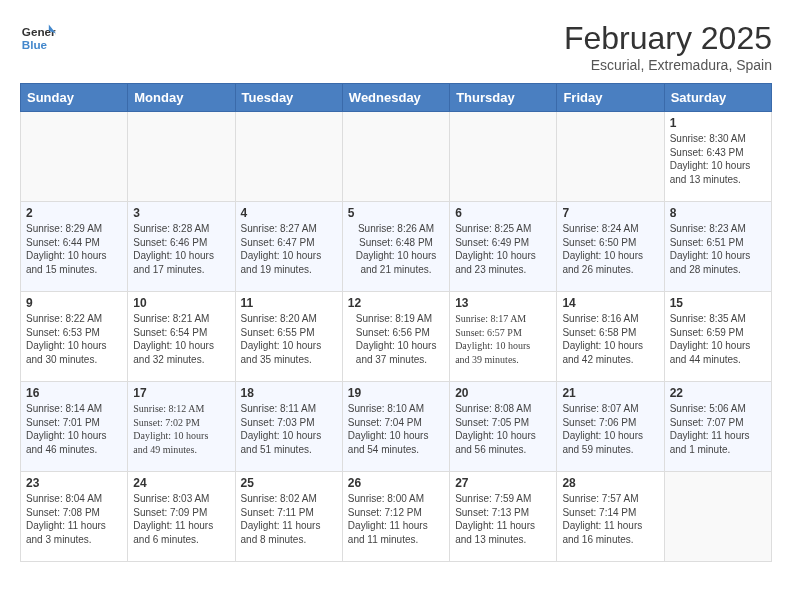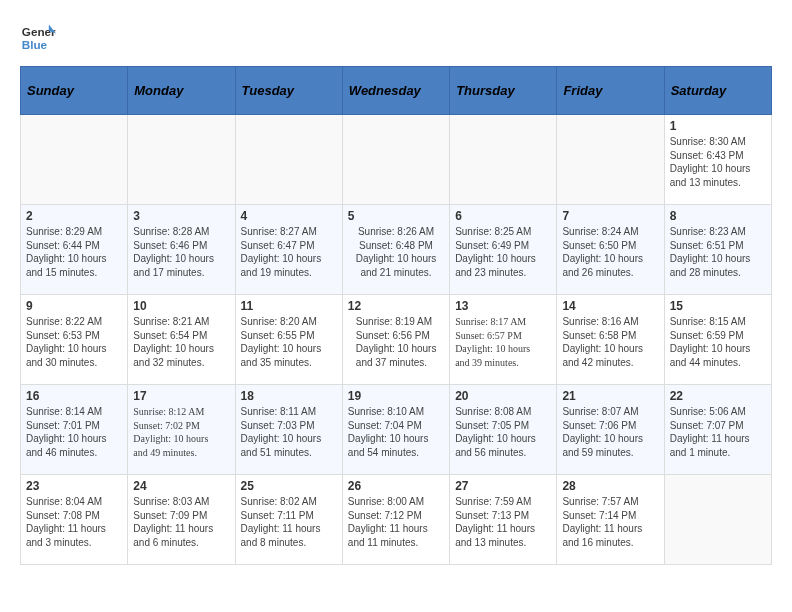--- a/index.html
+++ b/index.html
@@ -37,27 +37,26 @@
       font-size: 14px;
       color: #555;
     }
     table {
       width: 100%;
       border-collapse: collapse;
       table-layout: fixed;
     }
     thead th {
       background: #4a7fc1;
-      color: #000000;
+      color: #ffffff;
       font-size: 13px;
       font-weight: bold;
-      padding: 16px 6px;
+      padding: 6px 6px;
       text-align: left;
       border: 1px solid #3a6aaa;
-      font-style: italic;
     }
     td {
       vertical-align: top;
       border: 1px solid #ddd;
       padding: 4px 5px;
       font-size: 10px;
       color: #333;
       height: 90px;
       background: #fff;
     }
@@ -83,20 +82,24 @@
 <body>
 
 <div class="header">
   <div class="logo">
     <svg class="logo-icon" viewBox="0 0 40 40">
       <text x="2" y="18" font-size="13" font-weight="bold" fill="#333" font-family="Arial">General</text>
       <text x="2" y="32" font-size="13" font-weight="bold" fill="#4488cc" font-family="Arial">Blue</text>
       <polygon points="32,5 40,15 32,12" fill="#4488cc"></polygon>
     </svg>
   </div>
+  <div class="title-block">
+    <div class="month-title">February 2025</div>
+    <div class="location">Escurial, Extremadura, Spain</div>
+  </div>
 </div>
 
 <table>
   <thead>
     <tr>
     <th>Sunday</th>
         <th>Monday</th>
         <th>Tuesday</th>
         <th>Wednesday</th>
         <th>Thursday</th>
@@ -209,21 +212,21 @@
         </td>
         <td>
           <span class="day-num">14</span>
           <div class="day-info" style="white-space: pre-line;">Sunrise: 8:16 AM
 Sunset: 6:58 PM
 Daylight: 10 hours
 and 42 minutes.</div>
         </td>
         <td>
           <span class="day-num">15</span>
-          <div class="day-info" style="white-space: pre-line;">Sunrise: 8:15 AM
+          <div class="day-info" style="white-space: pre-line;">Sunrise: 8:35 AM
 Sunset: 6:59 PM
 Daylight: 10 hours
 and 44 minutes.</div>
         </td>
       </tr>
       <tr>
         <td>
           <span class="day-num">16</span>
           <div class="day-info" style="white-space: pre-line;">Sunrise: 8:14 AM
 Sunset: 7:01 PM

